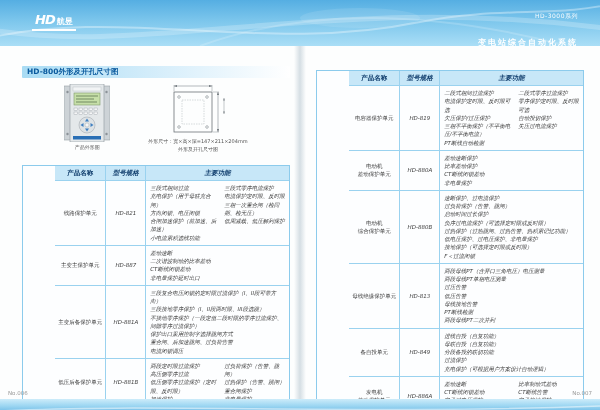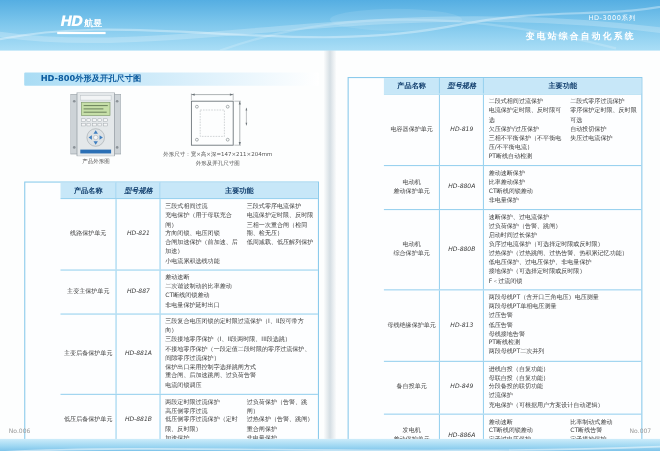--- a/index.html
+++ b/index.html
@@ -3,59 +3,59 @@
 <meta charset="utf-8">
 <style>
   html,body{margin:0;padding:0;}
   body{font-family:"DejaVu Sans","Liberation Sans",sans-serif;background:#fff;}
   #canvas{position:relative;width:600px;height:410px;background:#fdfefe;overflow:hidden;}
 
   
   .top-banner{position:absolute;left:0;top:0;width:600px;height:46px;
     background:linear-gradient(180deg,#55aee2 0%,#7cc6ec 45%,#aadef6 100%);overflow:hidden;}
   .top-banner svg{position:absolute;left:0;top:0;}
-  .logo{position:absolute;left:52px;top:9px;color:#fff;border-bottom:2px solid #fff;
+  .logo{position:absolute;left:32px;top:9px;color:#fff;border-bottom:2px solid #fff;
     padding:0 3px 1px 3px;}
   .logo-hd{font-size:13px;font-weight:bold;font-style:italic;letter-spacing:-1px;}
   .logo-cn{font-size:8px;font-weight:bold;margin-left:2px;}
   .banner-right{position:absolute;right:22px;top:12px;text-align:right;color:#fff;}
   .banner-series{font-size:6px;opacity:.95;letter-spacing:.5px;}
-  .banner-product{font-size:8px;font-weight:bold;letter-spacing:2px;margin-top:6px;}
+  .banner-product{font-size:8px;font-weight:bold;letter-spacing:2px;margin-top:16px;}
 
   
   .bottom-strip{position:absolute;left:0;bottom:0;width:600px;height:11px;
     background:linear-gradient(180deg,#cdecfa 0%,#9ed7f2 60%,#7ec4ea 100%);overflow:hidden;}
   .footer-num{position:absolute;bottom:14px;font-size:5.5px;color:#9a9a9a;}
   .footer-num.left{left:8px;}
   .footer-num.right{right:8px;}
 
   
   .gutter{position:absolute;left:294px;top:46px;width:12px;height:353px;
     background:linear-gradient(90deg,rgba(120,150,170,0) 0%,rgba(110,140,160,.28) 50%,rgba(120,150,170,0) 100%);}
 
   
   .page{position:absolute;width:268px;}
   .page-left{left:22px;top:66px;}
   .page-right{left:316px;top:70px;}
 
   .section-title{height:12px;line-height:12px;font-size:7.5px;font-weight:bold;color:#0a5a9e;
-    padding-left:15px;background:linear-gradient(90deg,#a9dcf4 0%,#d9effb 55%,#ffffff 100%);
+    padding-left:5px;background:linear-gradient(90deg,#a9dcf4 0%,#d9effb 55%,#ffffff 100%);
     border-radius:1px;}
 
   
   .figure-area{display:flex;justify-content:center;gap:38px;padding:6px 0 2px 0;height:76px;}
   .fig-block{display:flex;flex-direction:column;align-items:center;}
   .fig-caption{font-size:5px;color:#555;margin-top:2px;text-align:center;line-height:1.5;}
 
   
   .ftable{border:1px solid #8ccbec;background:#fdfeff;margin-top:3px;}
   .trow{display:flex;border-bottom:1px solid #9ad2ef;margin-left:32px;}
   .trow:last-child{border-bottom:none;}
   .tc{border-right:1px solid #9ad2ef;box-sizing:border-box;}
-  .tc:last-child{border-right:none;}
+  .tc:last-child{border-right:none;font-style:italic;}
   .c0{width:22%;}.c1{width:17%;font-style:italic;}.c2{width:61%;}
   .th{background:#c7e7f8;color:#123f6e;font-weight:bold;font-size:6.5px;text-align:center;
     padding:3px 0 2px 0;}
   .td{font-size:5.5px;color:#3c3c3c;line-height:1.5;}
   .name,.model{display:flex;align-items:center;justify-content:center;text-align:center;
     white-space:pre-line;}
   .funcs{padding:3px 4px;}
   .twocol{display:flex;}
   .fcol.left{width:55%;padding-right:3px;box-sizing:border-box;}
   .fcol.right{width:45%;}

